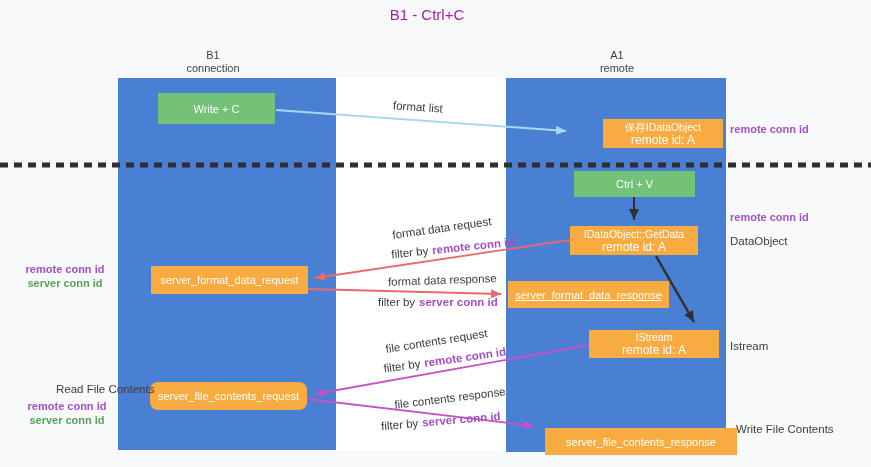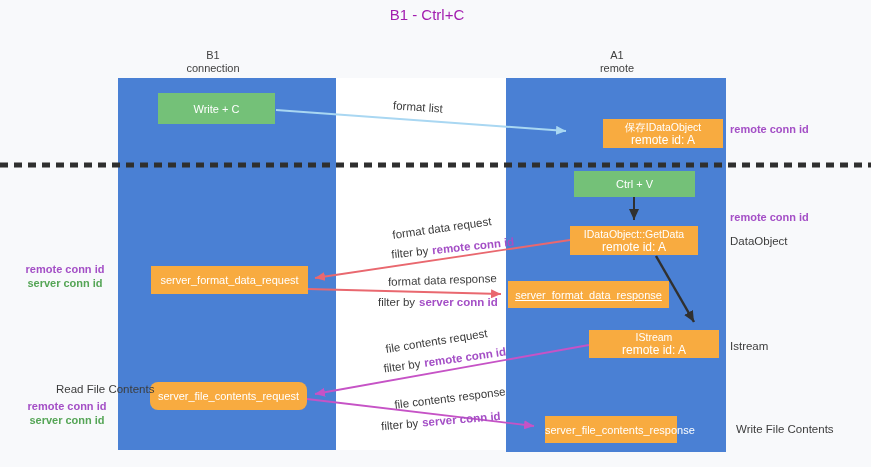--- a/index.html
+++ b/index.html
@@ -91,21 +91,21 @@
   </div>
   <div class="abs node orange z4" style="left:151px;top:266px;width:157px;height:28px;">
     <div>server_format_data_request</div>
   </div>
   <div class="abs node orange z4" style="left:508px;top:281px;width:161px;height:27px;text-decoration:underline;">
     <div>server_format_data_response</div>
   </div>
   <div class="abs node orange z4" style="left:150px;top:382px;width:157px;height:28px;border-radius:8px;">
     <div>server_file_contents_request</div>
   </div>
-  <div class="abs node orange z4" style="left:545px;top:416px;width:132px;height:27px;">
+  <div class="abs node orange z4" style="left:545px;top:428px;width:192px;height:27px;">
     <div>server_file_contents_response</div>
   </div>
 
   <div class="abs alabel z4" style="left:393px;top:101px;transform:rotate(4deg);">format list</div>
 
   <div class="abs alabel z4" style="left:392px;top:222px;transform:rotate(-8deg);">format data request</div>
   <div class="abs filter z4" style="left:391px;top:242px;transform:rotate(-6deg);">
     <span>filter by</span>
     <span class="purple">remote conn id</span>
   </div>

